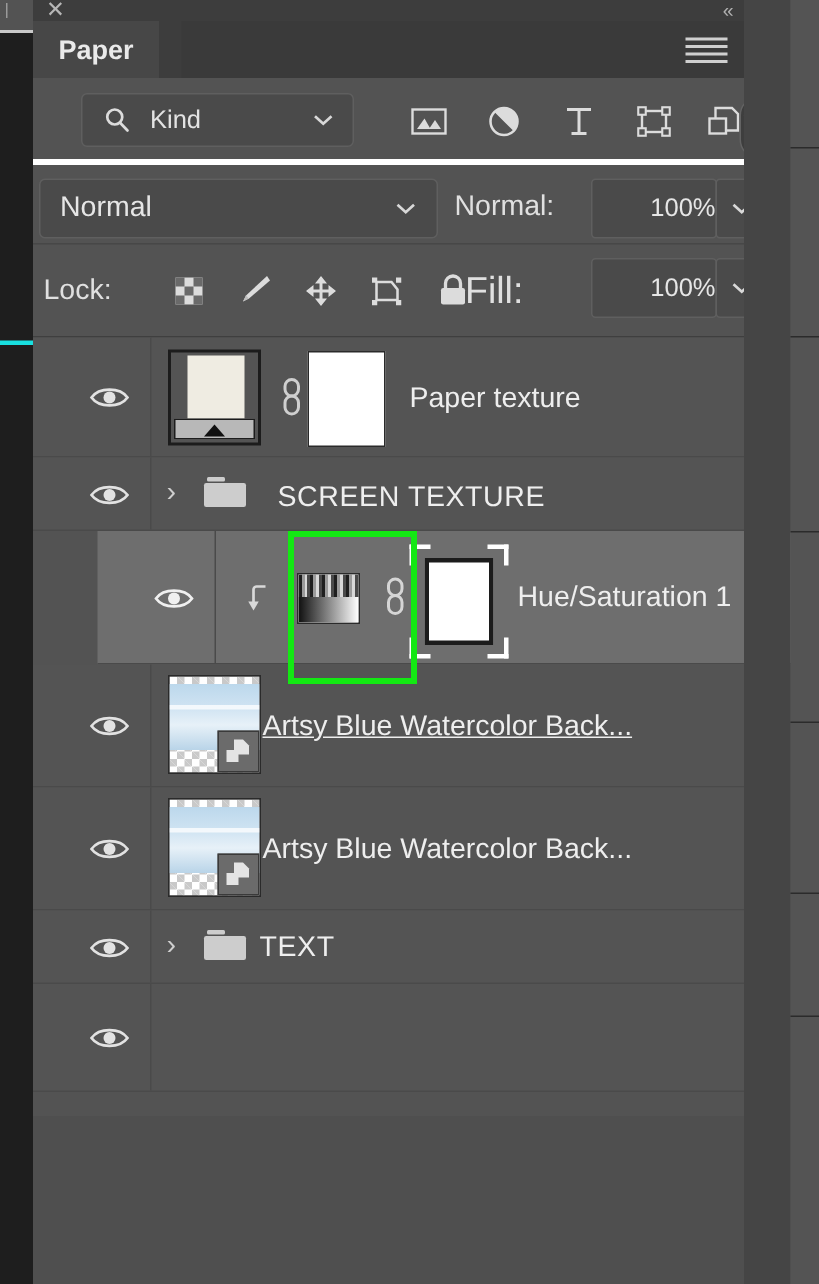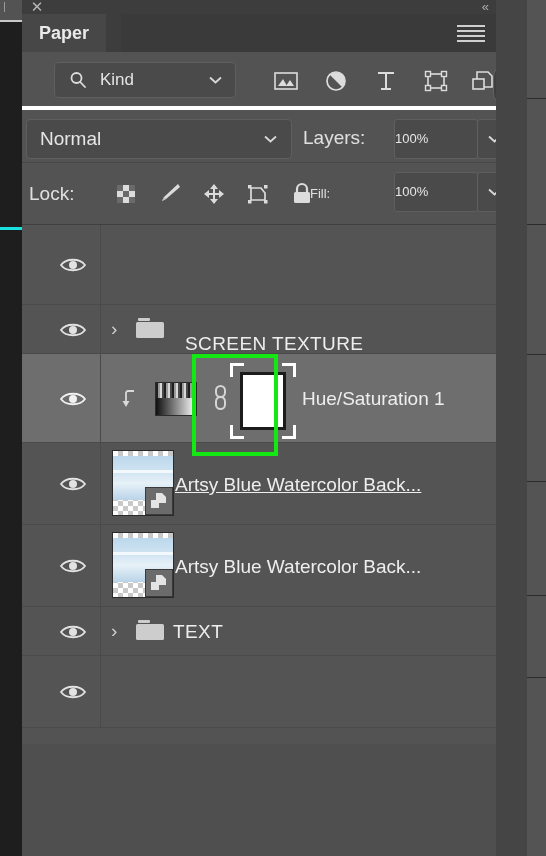--- a/index.html
+++ b/index.html
@@ -53,35 +53,35 @@
   .toggle{position:absolute;left:443px;top:12px;width:26px;height:40px;background:#3e3e3e;border:1px solid #636363;border-radius:13px;}
   .toggle .knob{position:absolute;left:2px;top:1px;width:22px;height:22px;border-radius:50%;background:#dedede;}
 
   
   .blendrow{position:absolute;left:0;top:106px;width:474px;height:56px;background:#535353;border-top:4px solid #ffffff;}
   .blendbox{position:absolute;left:4px;top:9px;width:264px;height:38px;background:#4a4a4a;border:1px solid #5f5f5f;border-radius:4px;}
   .blendbox .txt{position:absolute;left:13px;top:0;line-height:38px;color:#e6e6e6;font-size:19px;}
   .blendbox .bc{position:absolute;right:14px;top:15px;}
   .opacity-label{position:absolute;left:281px;top:0;line-height:56px;color:#e0e0e0;font-size:19px;}
   .numbox{position:absolute;top:9px;width:82px;height:38px;background:#4a4a4a;border:1px solid #5f5f5f;border-radius:3px;}
-  .numbox .val{position:absolute;left:0;right:0;top:0;line-height:38px;text-align:left;color:#e6e6e6;font-size:13px;}
+  .numbox .val{position:absolute;left:0;right:0;top:0;line-height:38px;text-align:right;color:#e6e6e6;font-size:17px;}
   .numchev{position:absolute;top:9px;width:34px;height:38px;background:#4a4a4a;border:1px solid #5f5f5f;border-radius:3px;}
   .numchev .c{position:absolute;left:10px;top:15px;}
 
   
   .lockrow{position:absolute;left:0;top:162px;width:474px;height:62px;background:#535353;border-top:1px solid #474747;}
   .lock-label{position:absolute;left:7px;top:0;line-height:62px;color:#e0e0e0;font-size:19px;}
   .licon{position:absolute;top:19px;width:26px;height:24px;}
   .licon svg{display:block;}
-  .fill-label{position:absolute;left:288px;top:0;line-height:62px;color:#e0e0e0;font-size:13px;}
+  .fill-label{position:absolute;left:288px;top:0;line-height:62px;color:#e0e0e0;font-size:25px;}
 
   
   .layerlist{position:absolute;left:0;top:224px;width:474px;height:520px;background:#535353;border-top:1px solid #3f3f3f;}
   .row{position:relative;width:474px;box-sizing:border-box;border-bottom:1px solid #4a4a4a;background:#545454;}
-  .row.selected{background:#6e6e6e;}
+  .row.selected{background:#6e6e6e;margin-left:43px;}
   .eye{position:absolute;left:31px;width:40px;height:26px;}
   .eye svg{display:block;}
   .rowsplit{position:absolute;left:78px;top:0;width:1px;height:100%;background:#4a4a4a;}
   .rowbody{position:absolute;left:79px;top:0;right:8px;height:100%;}
   .lname{position:absolute;color:#eeeeee;font-size:19px;white-space:nowrap;}
   .lname.caps{letter-spacing:.4px;}
   .lname.underline{text-decoration:underline;}
 
   .thumb{position:absolute;}
   .thumb-white{background:#ffffff;border:1px solid #2a2a2a;}
@@ -224,21 +224,21 @@
 
     <div class="blendrow">
       <div class="blendbox">
         <span class="txt">Normal</span>
         <span class="bc chev">
           <svg width="13" height="8" viewBox="0 0 13 8">
               <polyline points="1,1.5 6.5,6.5 12,1.5" fill="none" stroke="#d8d8d8" stroke-width="1.8"></polyline>
             </svg>
         </span>
       </div>
-      <span class="opacity-label">Layers:</span>
+      <span class="opacity-label">Normal:</span>
       <div class="numbox" style="left:372px">
         <span class="val">100%</span>
       </div>
       <div class="numchev" style="left:455px">
         <span class="c chev">
           <svg width="13" height="8" viewBox="0 0 13 8">
               <polyline points="1,1.5 6.5,6.5 12,1.5" fill="none" stroke="#d8d8d8" stroke-width="1.8"></polyline>
             </svg>
         </span>
       </div>
@@ -298,39 +298,55 @@
     <div class="layerlist">
 
       <div class="row" style="height:80px">
         <span class="eye" style="top:27px">
           <svg width="40" height="26" viewBox="0 0 40 26">
             <path d="M8 13 C13 6, 27 6, 32 13 C27 20, 13 20, 8 13 Z" fill="none" stroke="#e2e2e2" stroke-width="1.8"></path>
             <circle cx="20" cy="13" r="4" fill="#e2e2e2"></circle>
           </svg>
         </span>
         <div class="rowsplit"></div>
+        <div class="rowbody">
+          <div class="pt-wrap">
+            <div class="pt-img"></div>
+            <div class="pt-slider">
+              <div class="pt-tri"></div>
+            </div>
+          </div>
+          <span class="linkicon" style="left:84px;top:25px">
+            <svg width="18" height="30" viewBox="0 0 18 30">
+              <rect x="5" y="3" width="9" height="11" rx="4.5" fill="none" stroke="#cfcfcf" stroke-width="2"></rect>
+              <rect x="5" y="14" width="9" height="12" rx="4.5" fill="none" stroke="#cfcfcf" stroke-width="2"></rect>
+            </svg>
+          </span>
+          <div class="thumb thumb-white" style="left:104px;top:9px;width:50px;height:62px"></div>
+          <span class="lname" style="left:172px;top:30px">Paper texture</span>
+        </div>
       </div>
 
       <div class="row" style="height:49px">
         <span class="eye" style="top:12px">
           <svg width="40" height="26" viewBox="0 0 40 26">
             <path d="M8 13 C13 6, 27 6, 32 13 C27 20, 13 20, 8 13 Z" fill="none" stroke="#e2e2e2" stroke-width="1.8"></path>
             <circle cx="20" cy="13" r="4" fill="#e2e2e2"></circle>
           </svg>
         </span>
         <div class="rowsplit"></div>
         <div class="rowbody">
           <span class="disc" style="top:13px">›</span>
           <span class="folder" style="left:33px;top:11px">
             <svg width="34" height="26" viewBox="0 0 34 26">
               <rect x="4" y="2" width="12" height="3" rx="1" fill="#cdcdcd"></rect>
               <rect x="2" y="6" width="28" height="16" rx="1.5" fill="#cdcdcd"></rect>
             </svg>
           </span>
-          <span class="lname caps" style="left:84px;top:28px">SCREEN TEXTURE</span>
+          <span class="lname caps" style="left:84px;top:16px">SCREEN TEXTURE</span>
         </div>
       </div>
 
       <div class="row selected" style="height:89px">
         <span class="eye" style="top:32px">
           <svg width="40" height="26" viewBox="0 0 40 26">
             <path d="M8 13 C13 6, 27 6, 32 13 C27 20, 13 20, 8 13 Z" fill="none" stroke="#f0f0f0" stroke-width="1.8"></path>
             <circle cx="20" cy="13" r="4" fill="#f0f0f0"></circle>
           </svg>
         </span>

